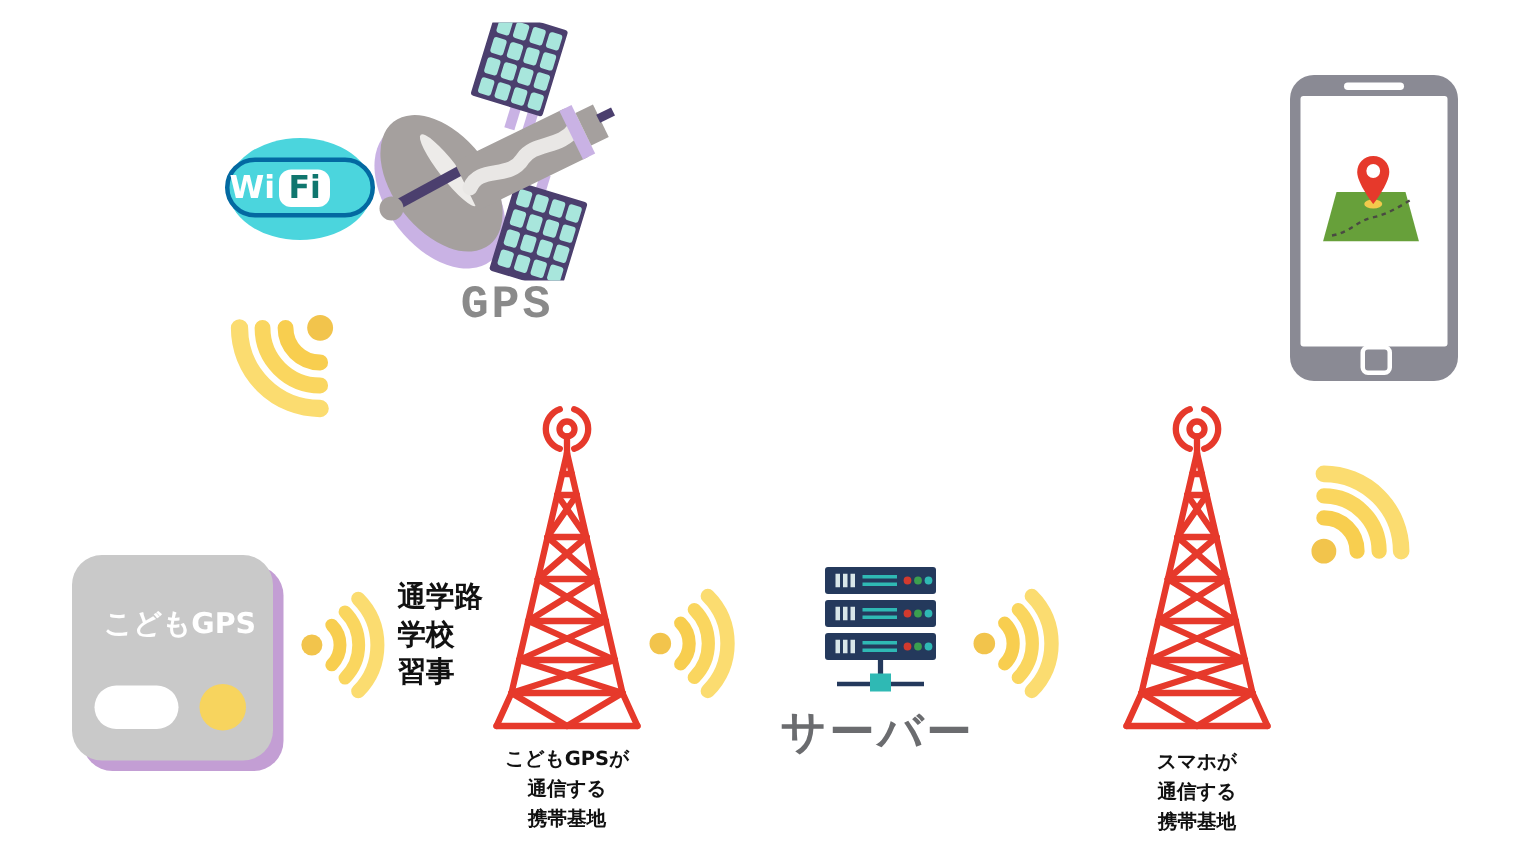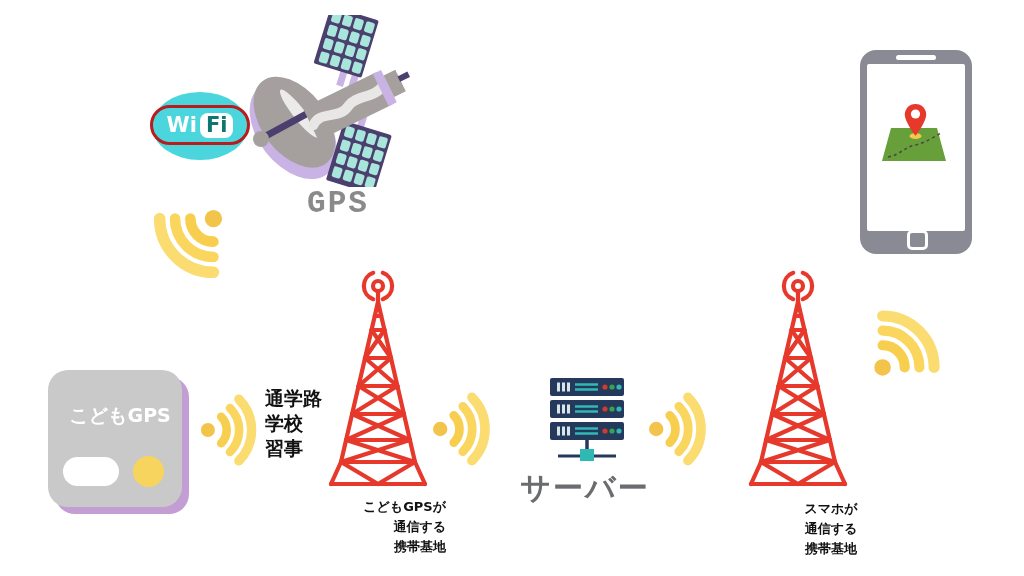--- a/index.html
+++ b/index.html
@@ -5,33 +5,33 @@
   html,body{margin:0;padding:0;background:#ffffff;}
   #canvas{
     position:relative;width:1024px;height:576px;background:#ffffff;overflow:hidden;
     font-family:"DejaVu Sans","Liberation Sans",sans-serif;
   }
   .abs{position:absolute;}
 
   
   .wifi-logo{left:150px;top:92px;width:100px;height:68px;}
   .wifi-ellipse{position:absolute;left:2px;top:0;width:96px;height:68px;background:#4BD5DD;border-radius:50%;}
-  .wifi-stadium{position:absolute;left:0;top:13px;width:100px;height:40px;background:#4BD5DD;border:3px solid #b91c1c;
-    border-radius:22px;box-sizing:border-box;display:flex;align-items:center;justify-content:center;gap:3px;}
+  .wifi-stadium{position:absolute;left:0;top:13px;width:100px;height:40px;background:#4BD5DD;border:3px solid #0369a1;
+    border-radius:22px;box-sizing:border-box;display:flex;align-items:center;gap:3px;}
   .wifi-wi{color:#ffffff;font-weight:bold;font-size:21px;line-height:1;}
   .wifi-fi-box{background:#ffffff;border-radius:8px;padding:2px 6px;}
   .wifi-fi{color:#0f766e;font-weight:bold;font-size:21px;line-height:1;}
 
   
   .gps-label{left:282px;top:186px;width:112px;text-align:center;font-size:31px;font-weight:bold;color:#8A8A8A;letter-spacing:2px;font-family:Liberation Mono, monospace;}
   .server-label{left:518px;top:468px;width:134px;text-align:center;font-size:30px;font-weight:bold;color:#6B6C6F;letter-spacing:2px;}
   .route-note{left:265px;top:386px;width:76px;text-align:left;font-size:19px;font-weight:bold;color:#111111;line-height:25px;}
   .tower-caption{width:110px;text-align:center;font-size:13px;font-weight:bold;color:#111111;line-height:20px;}
-  #tower1-caption{left:336px;top:497px;text-align:right;}
-  #tower2-caption{left:776px;top:499px;}
+  #tower1-caption{left:323px;top:497px;}
+  #tower2-caption{left:743px;top:499px;}
 
   
   .tracker{left:48px;top:370px;width:134px;height:137px;}
   .tracker-shadow{position:absolute;left:7px;top:7px;width:134px;height:137px;background:#C39ED4;border-radius:20px;}
   .tracker-body{position:absolute;left:0;top:0;width:134px;height:137px;background:#C9C9C9;border-radius:20px;}
   .tracker-label{position:absolute;left:0;top:33px;width:144px;text-align:center;color:#ffffff;font-size:19px;font-weight:bold;}
   .tracker-pill{position:absolute;left:15px;top:87px;width:56px;height:29px;background:#ffffff;border-radius:15px;}
   .tracker-dot{position:absolute;left:85px;top:86px;width:31px;height:31px;background:#F7D45E;border-radius:50%;}
 
   

